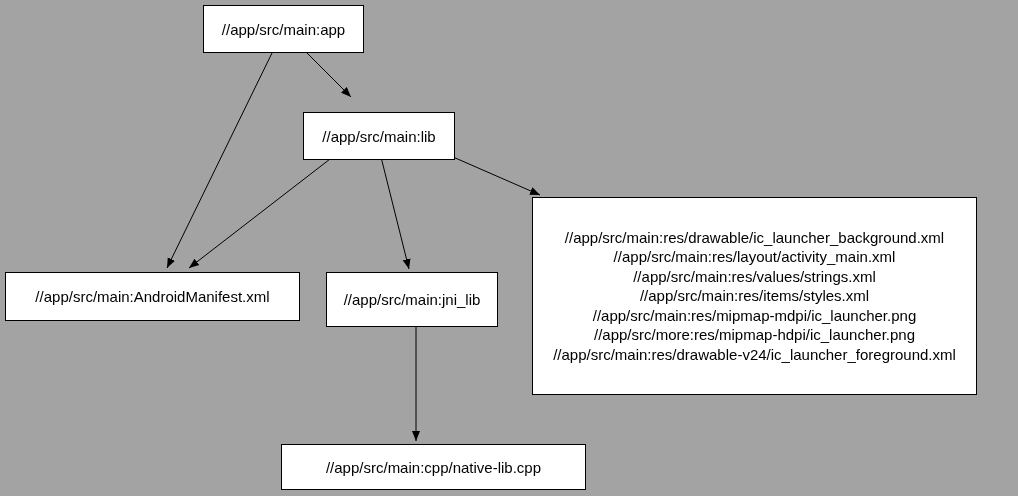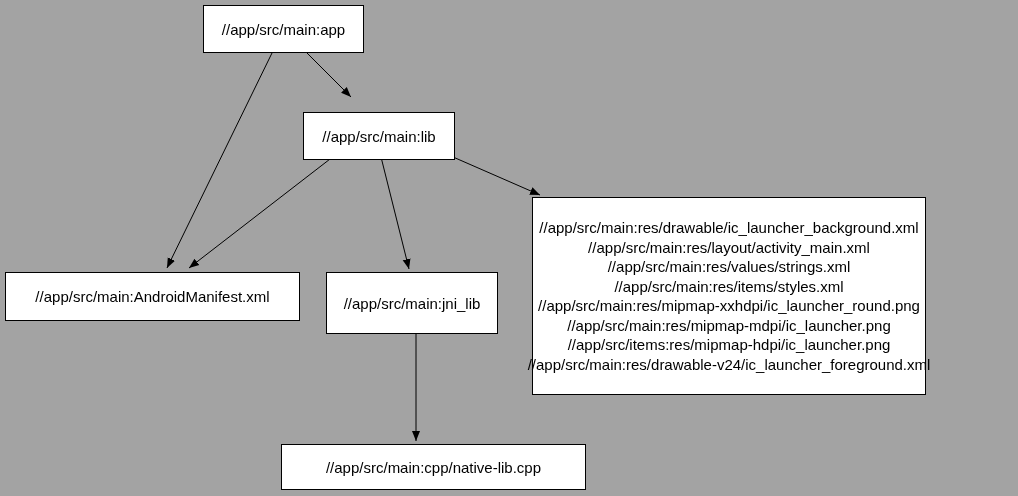--- a/index.html
+++ b/index.html
@@ -40,22 +40,22 @@
     font-size: 15px;
     white-space: nowrap;
   }
   .node.multiline {
     flex-direction: column;
     line-height: 19.5px;
   }
   #node-app     { left: 203px; top:   5px; width: 161px; height: 48px; }
   #node-lib     { left: 303px; top: 100px; width: 152px; height: 48px; margin-top: 12px; }
   #node-manifest{ left:   5px; top: 272px; width: 295px; height: 49px; }
-  #node-jni     { left: 326px; top: 272px; width: 172px; height: 62px; }
-  #node-res     { left: 532px; top: 197px; width: 394px; height: 198px; }
+  #node-jni     { left: 326px; top: 272px; width: 172px; height: 55px; }
+  #node-res     { left: 532px; top: 197px; width: 445px; height: 198px; }
   #node-native  { left: 281px; top: 444px; width: 305px; height: 46px; }
 </style>
 </head>
 <body>
 
 <div class="canvas">
 
   <svg class="edges" viewBox="0 0 1018 496" xmlns="http://www.w3.org/2000/svg">
     <defs>
       <marker id="arrow" markerUnits="userSpaceOnUse" markerWidth="12" markerHeight="10" refX="10" refY="5" orient="auto">
@@ -84,23 +84,22 @@
 
   <div class="node" id="node-jni">
     <span>//app/src/main:jni_lib</span>
   </div>
 
   <div class="node multiline" id="node-res">
     <div>//app/src/main:res/drawable/ic_launcher_background.xml</div>
     <div>//app/src/main:res/layout/activity_main.xml</div>
     <div>//app/src/main:res/values/strings.xml</div>
     <div>//app/src/main:res/items/styles.xml</div>
-    <div>//app/src/main:res/mipmap-xxhdpi/ic_launcher_round.png</div>
     <div>//app/src/main:res/mipmap-mdpi/ic_launcher.png</div>
-    <div>//app/src/items:res/mipmap-hdpi/ic_launcher.png</div>
+    <div>//app/src/more:res/mipmap-hdpi/ic_launcher.png</div>
     <div>//app/src/main:res/drawable-v24/ic_launcher_foreground.xml</div>
   </div>
 
   <div class="node" id="node-native">
     <span>//app/src/main:cpp/native-lib.cpp</span>
   </div>
 
 </div>
 
 </body></html>

